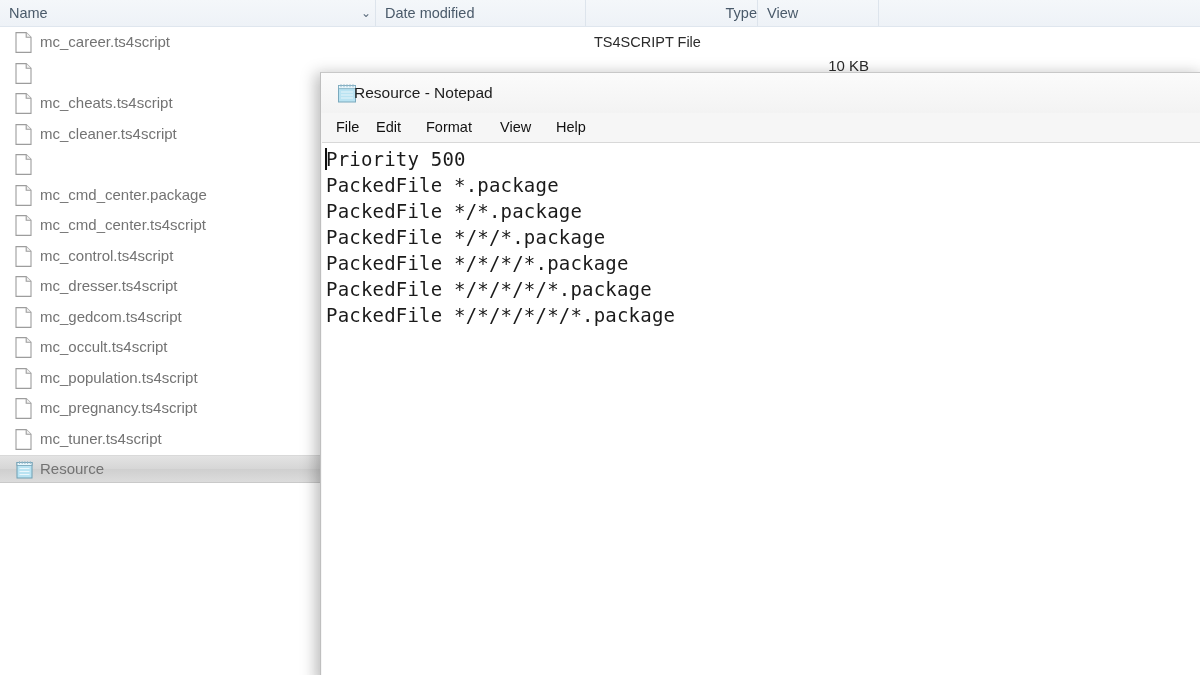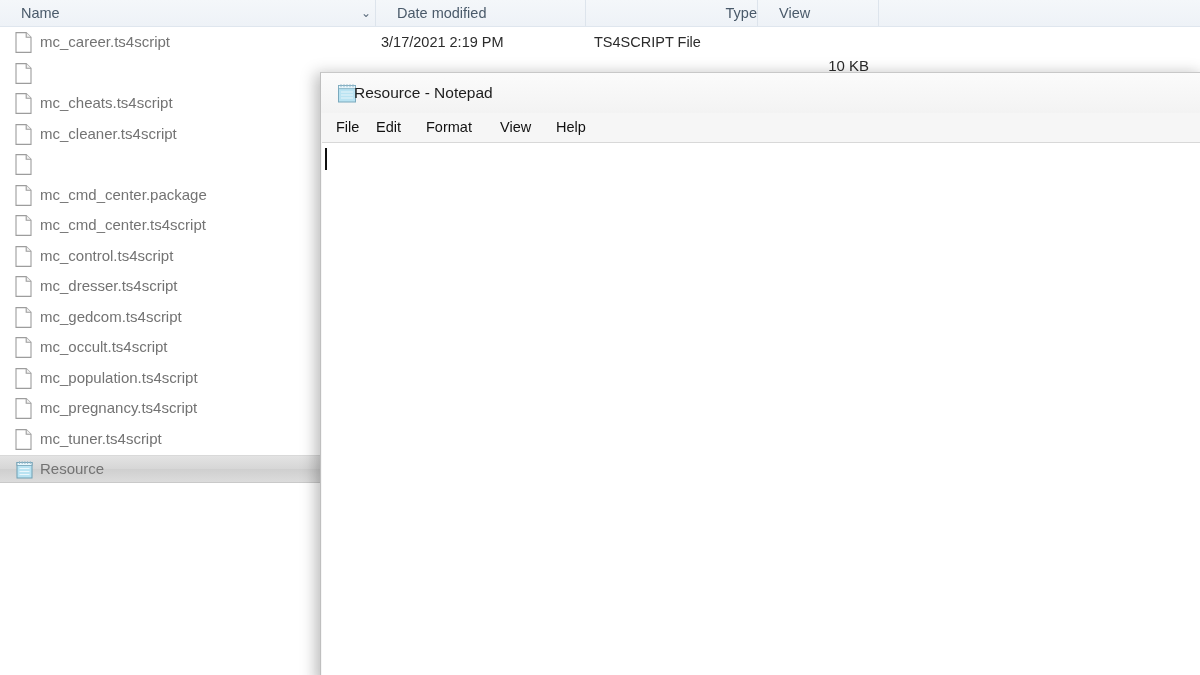--- a/index.html
+++ b/index.html
@@ -34,21 +34,21 @@
     box-sizing: border-box;
   }
   .col-head {
     position: absolute;
     top: 0;
     height: 26px;
     line-height: 26px;
     font-size: 14.5px;
     color: #4a5a6a;
     box-sizing: border-box;
-    padding-left: 21px;
+    padding-left: 9px;
     white-space: nowrap;
     overflow: hidden;
   }
   .col-head.divider { border-left: 1px solid #dde4ec; }
   .col-head.size-head { text-align: left; }
 
   #name-sort-chevron {
     position: absolute;
     left: 357px;
     top: 0;
@@ -232,21 +232,20 @@
     <div class="col-head divider" style="left:878px;width:60px;"></div>
   </div>
 
   <div id="file-list">
       <div class="file-row">
         <div class="file-icon"><svg viewBox="0 0 17 21" width="17" height="21">
             <path d="M1 0.6 H11.2 L16 5.2 V20.4 H1 Z" fill="#ffffff" stroke="#9d9d9d" stroke-width="1.1"></path>
             <path d="M11.2 0.6 V5.2 H16" fill="#f0f0f0" stroke="#9d9d9d" stroke-width="1.1"></path>
           </svg></div>
         <div class="file-name">mc_career.ts4script</div>
-        <div class="cell-date">3/17/2021 2:19 PM</div>
         <div class="cell-type">TS4SCRIPT File</div>
         <div class="cell-size">10 KB</div>
       </div>
       <div class="file-row">
         <div class="file-icon"><svg viewBox="0 0 17 21" width="17" height="21">
             <path d="M1 0.6 H11.2 L16 5.2 V20.4 H1 Z" fill="#ffffff" stroke="#9d9d9d" stroke-width="1.1"></path>
             <path d="M11.2 0.6 V5.2 H16" fill="#f0f0f0" stroke="#9d9d9d" stroke-width="1.1"></path>
           </svg></div>
       </div>
       <div class="file-row">
@@ -382,14 +381,21 @@
   <div id="notepad-menubar">
       <div class="menu-item" style="left: 8px;">File</div>
       <div class="menu-item" style="left: 48px;">Edit</div>
       <div class="menu-item" style="left: 98px;">Format</div>
       <div class="menu-item" style="left: 172px;">View</div>
       <div class="menu-item" style="left: 228px;">Help</div>
     </div>
 
   <div id="notepad-textarea">
     <div id="text-caret"></div>
+    <pre id="notepad-text">Priority 500
+PackedFile *.package
+PackedFile */*.package
+PackedFile */*/*.package
+PackedFile */*/*/*.package
+PackedFile */*/*/*/*.package
+PackedFile */*/*/*/*/*.package</pre>
   </div>
 </div>
 
 </body></html>

